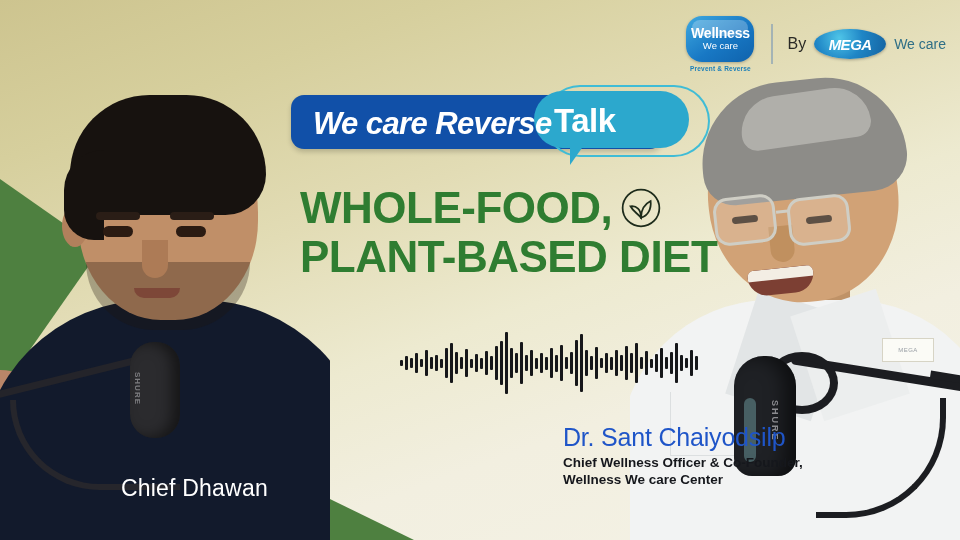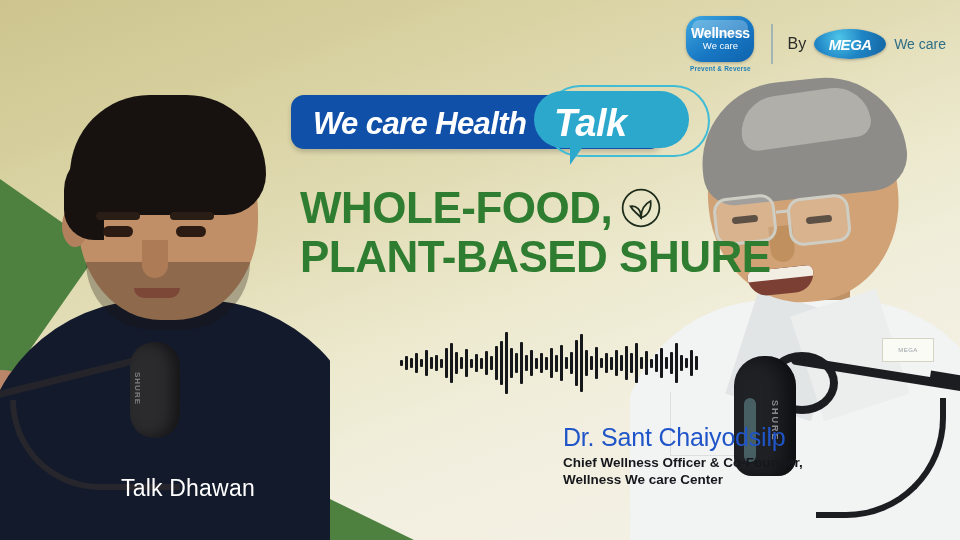--- a/index.html
+++ b/index.html
@@ -295,22 +295,21 @@
   }
   .bubble::after{
     content:""; position:absolute; left:36px; bottom:-17px;
     width:0; height:0;
     border-left:14px solid #2ca8cd;
     border-right:8px solid transparent;
     border-bottom:20px solid transparent;
   }
   .bubble-text{
     position:absolute; left:263px; top:11px;
-    color:#ffffff; font-size:38px; font-weight:bold; letter-spacing:-.5px;
-    font-style:italic;
+    color:#ffffff; font-size:33px; font-weight:bold; letter-spacing:-.5px;
   }
   .bubble-arc{
     position:absolute; left:253px; top:-6px;
     width:166px; height:72px;
     border:2px solid #3fbcd6; border-radius:36px;
     border-left-color:transparent;
   }
 
   
   .headline{
@@ -423,35 +422,35 @@
         <span class="mega-text">MEGA</span>
       </div>
       <div class="wecare-text">We care</div>
     </div>
   </div>
 
   <div class="banner">
     <div class="banner-bar"></div>
     <div class="bubble-arc"></div>
     <div class="bubble"></div>
-    <div class="banner-text">We care Health</div>
+    <div class="banner-text">We care Reverse</div>
     <div class="bubble-text">Talk</div>
   </div>
 
   <div class="headline">
     <div class="l1">
       <span>WHOLE-FOOD,</span>
       <svg class="leaf-icon" viewBox="0 0 48 48">
         <circle cx="24" cy="24" r="21" fill="none" stroke="#1d2b1b" stroke-width="2"></circle>
         <path d="M24 35 C24 27 27 20 35 16 C36 25 32 33 24 35 Z" fill="none" stroke="#1d2b1b" stroke-width="2"></path>
         <path d="M24 35 C20 30 15 28 12 22 C19 21 24 26 24 35 Z" fill="none" stroke="#1d2b1b" stroke-width="2"></path>
         <path d="M24 36 L24 30" stroke="#1d2b1b" stroke-width="2" fill="none"></path>
       </svg>
     </div>
-    <div>PLANT-BASED SHURE</div>
+    <div>PLANT-BASED DIET</div>
   </div>
 
   <div class="waveform" id="waveform">
       <span style="height: 6px;"></span>
       <span style="height: 14px;"></span>
       <span style="height: 10px;"></span>
       <span style="height: 20px;"></span>
       <span style="height: 8px;"></span>
       <span style="height: 26px;"></span>
       <span style="height: 12px;"></span>
@@ -503,21 +502,21 @@
       <span style="height: 30px;"></span>
       <span style="height: 12px;"></span>
       <span style="height: 22px;"></span>
       <span style="height: 40px;"></span>
       <span style="height: 16px;"></span>
       <span style="height: 10px;"></span>
       <span style="height: 26px;"></span>
       <span style="height: 14px;"></span>
     </div>
 
-  <div class="name-left">Talk Dhawan</div>
+  <div class="name-left">Chief Dhawan</div>
 
   <div class="name-right-block">
     <div class="name-right">Dr. Sant Chaiyodsilp</div>
     <div class="role-right">Chief Wellness Officer &amp; Co-Founder,
 Wellness We care Center</div>
   </div>
 
 </div>
 
 </body></html>

